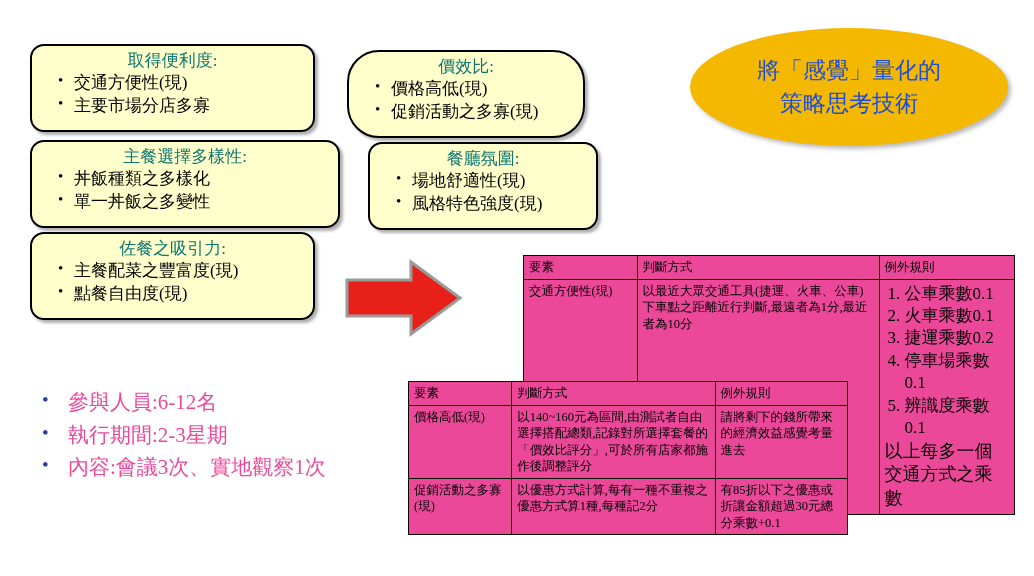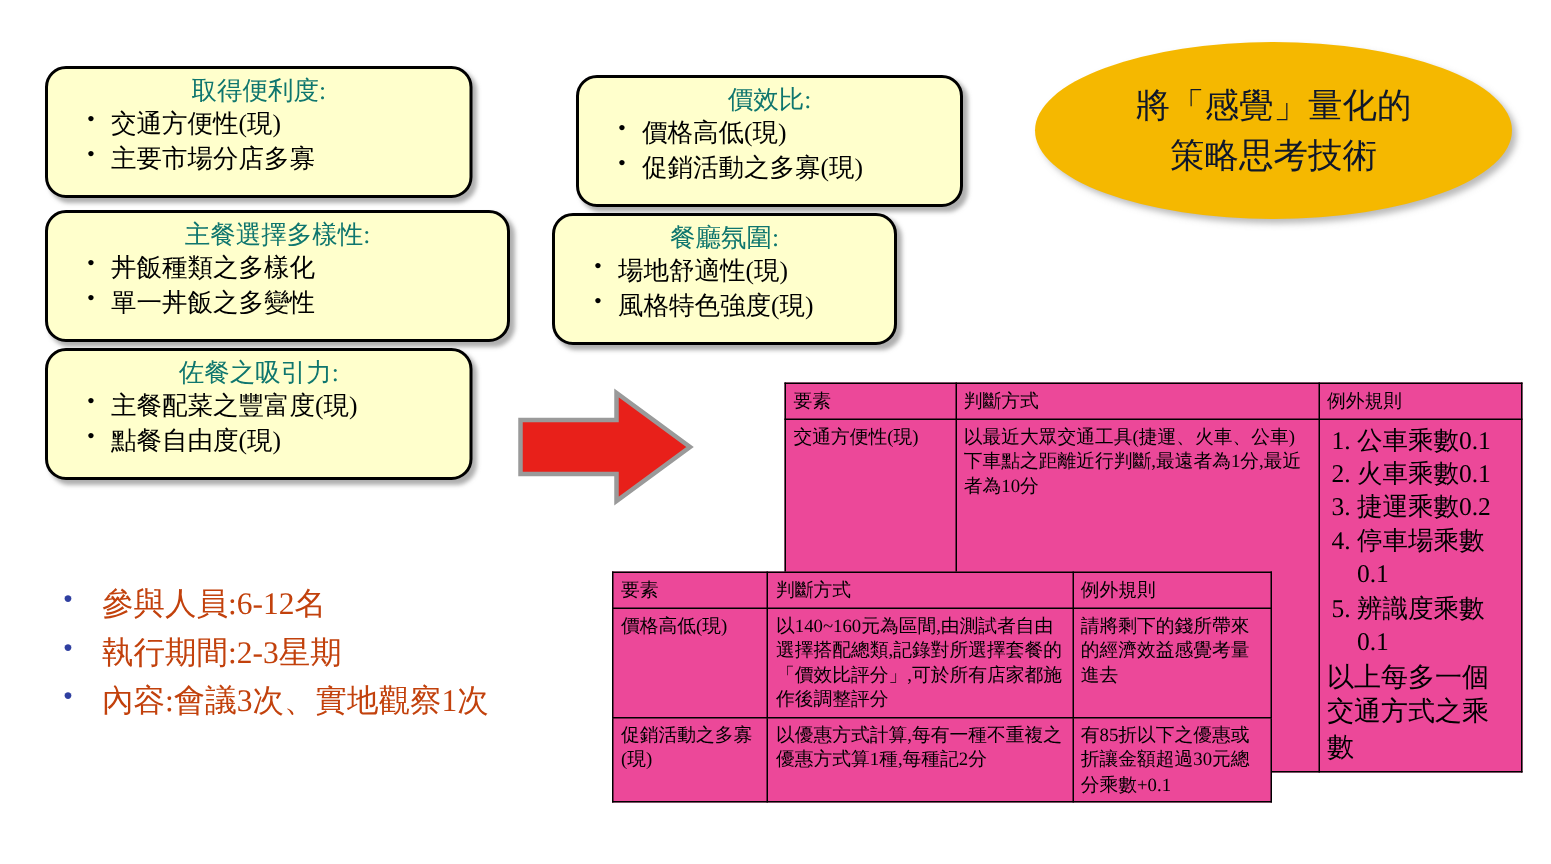--- a/index.html
+++ b/index.html
@@ -70,34 +70,34 @@
     border-radius: 50%;
     display: flex;
     align-items: center;
     justify-content: center;
     text-align: center;
     box-shadow: 3px 3px 4px rgba(120,120,120,0.5);
   }
   .ellipse .etext {
     font-size: 23px;
     line-height: 1.45;
-    color: #0f172a;
+    color: #1d4ed8;
     font-family: "Liberation Serif", "DejaVu Serif", serif;
   }
 
   
   .bluelist {
     position: absolute;
     left: 34px;
     top: 386px;
     width: 400px;
   }
   .bluelist li {
     list-style: none;
-    color: #c2410c;
+    color: #ec4899;
     font-size: 21px;
     line-height: 1.55;
     position: relative;
     padding-left: 34px;
     white-space: nowrap;
   }
   .bluelist ul { margin: 0; padding: 0; }
   .bluelist li:before {
     content: "\2022";
     position: absolute;
@@ -183,21 +183,21 @@
   </div>
 
   <div class="ybox" id="box3" style="left:30px; top:232px; width:285px; height:88px;">
     <div class="btitle">佐餐之吸引力:</div>
     <ul>
       <li>主餐配菜之豐富度(現)</li>
       <li>點餐自由度(現)</li>
     </ul>
   </div>
 
-  <div class="ybox" id="box4" style="left:384px; top:50px; width:258px; height:88px;">
+  <div class="ybox" id="box4" style="left:347px; top:50px; width:238px; height:88px;border-radius:32px;">
     <div class="btitle">價效比:</div>
     <ul>
       <li>價格高低(現)</li>
       <li>促銷活動之多寡(現)</li>
     </ul>
   </div>
 
   <div class="ybox" id="box5" style="left:368px; top:142px; width:230px; height:88px;">
     <div class="btitle">餐廳氛圍:</div>
     <ul>

